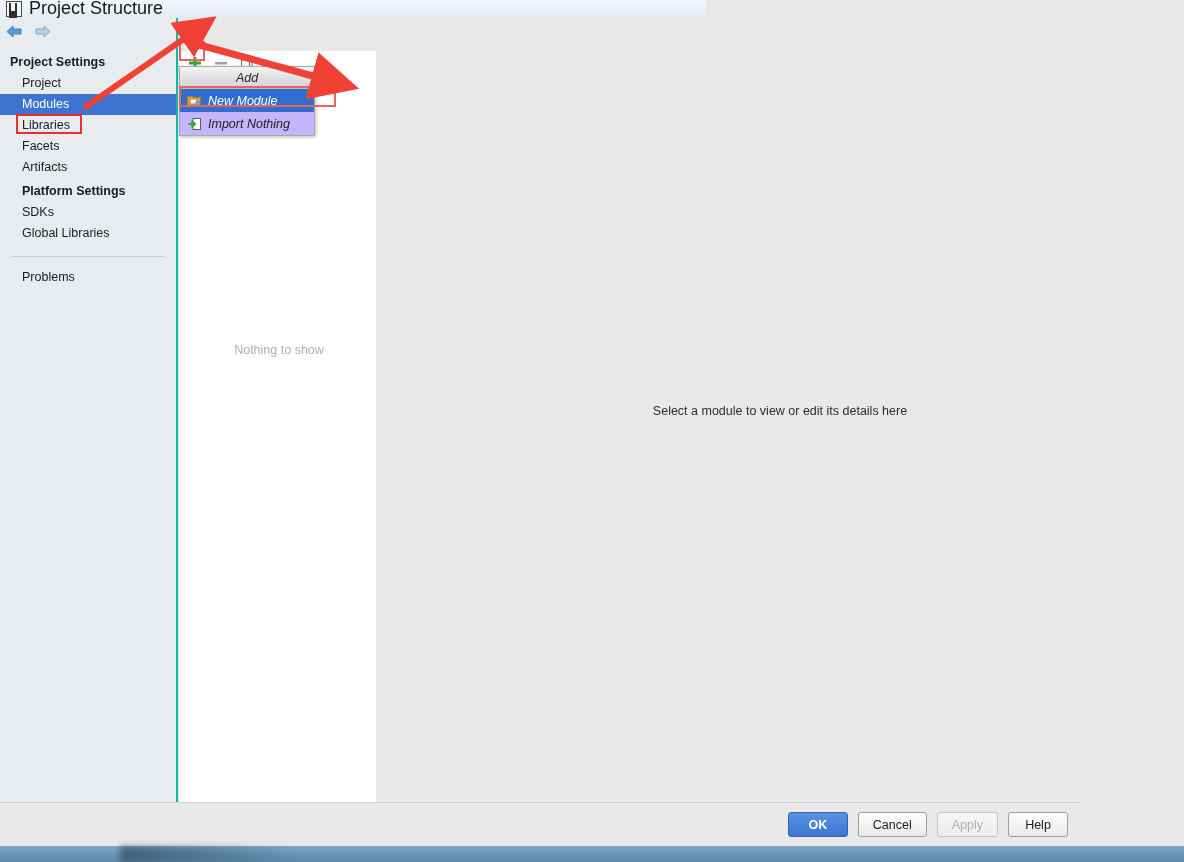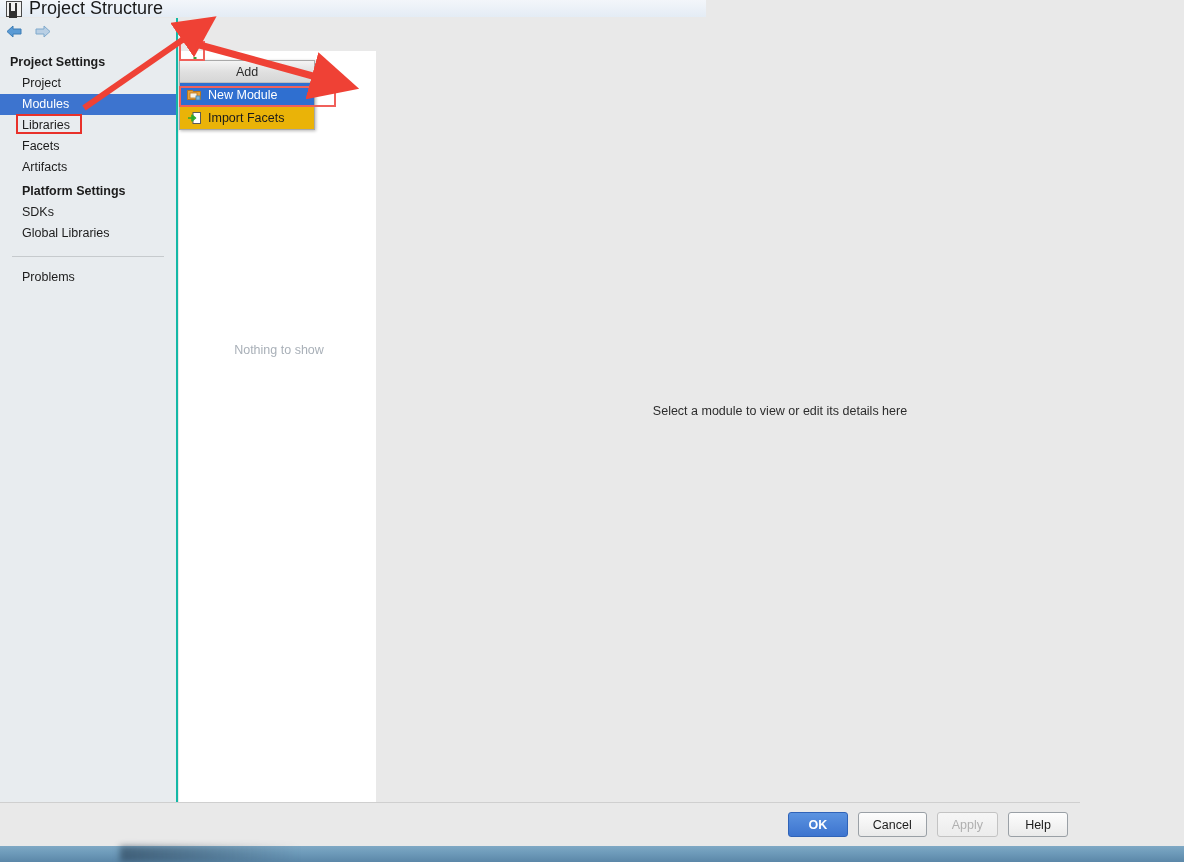--- a/index.html
+++ b/index.html
@@ -213,26 +213,27 @@
     top: 386px;
     left: 0; right: 0;
     text-align: center;
     font-size: 12.5px;
     color: #2d2d2d;
   }
 
   
   #add-popup {
     position: absolute;
-    left: 179px; top: 42px;
+    left: 179px; top: 48px;
     width: 134px;
-    background: #eab308;
+    background: #c4b5fd;
     border: 1px solid #a9a9a9;
     box-shadow: 1px 1px 3px rgba(0,0,0,.28);
     z-index: 30;
+    font-style: italic;
   }
   #popup-header {
     height: 21px;
     background: linear-gradient(to bottom, #f4f4f4 0%, #e0e0e0 52%, #d6d6d6 100%);
     border-bottom: 1px solid #bdbdbd;
     display: flex;
     align-items: center;
     justify-content: center;
     font-size: 12.5px;
     color: #2b2b2b;
@@ -444,21 +445,21 @@
         <span>New Module</span>
       </div>
 
       <div class="popup-item">
         <span class="popup-icon">
           <svg width="15" height="14" viewBox="0 0 15 14">
             <rect x="6" y="1.5" width="7.5" height="11" fill="#ffffff" stroke="#5a5a5a" stroke-width="1"></rect>
             <path d="M1 7 L6.5 7 M5 4.2 L8.5 7 L5 9.8 Z" fill="#2eaa2e" stroke="#2eaa2e" stroke-width="1.6" stroke-linejoin="round"></path>
           </svg>
         </span>
-        <span>Import Facets</span>
+        <span>Import Nothing</span>
       </div>
     </div>
 
     <div id="plus-redbox"></div>
     <div id="newmodule-redbox"></div>
 
   </div>
 
   <div id="button-bar">
     <div id="button-row">

